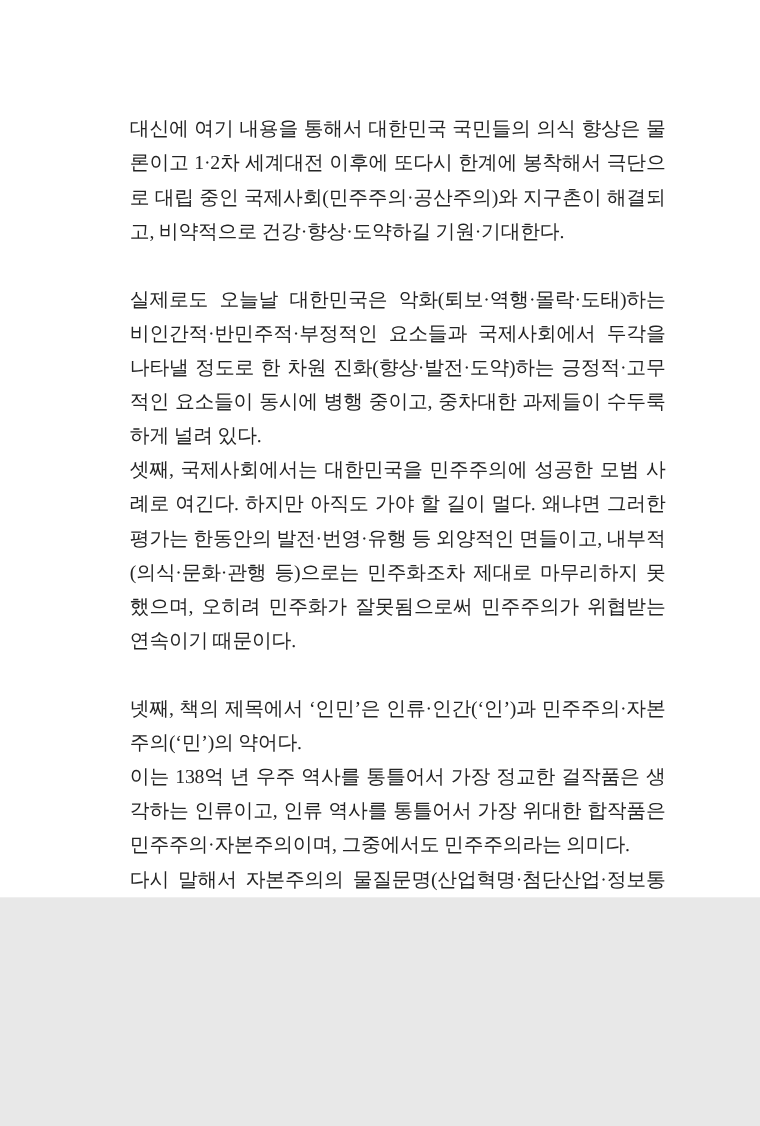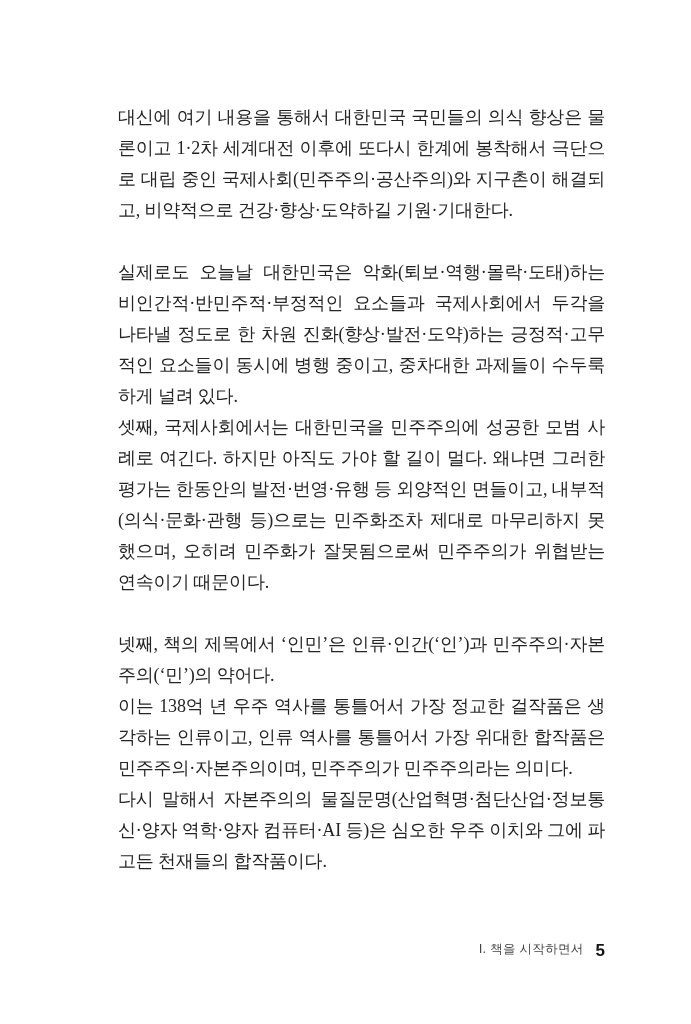--- a/index.html
+++ b/index.html
@@ -3,21 +3,21 @@
 <meta charset="utf-8">
 <style>
   html, body {
     margin: 0;
     padding: 0;
     background: #e8e8e8;
   }
   .page {
     position: relative;
     width: 691px;
-    height: 1024px;
+    height: 816px;
     margin: 0 auto;
     background: #ffffff;
     overflow: hidden;
     font-family: "Liberation Serif", "DejaVu Serif", serif;
   }
   .page-content {
     position: absolute;
     left: 118px;
     top: 102px;
     width: 487px;
@@ -71,21 +71,21 @@
       <p>대신에 여기 내용을 통해서 대한민국 국민들의 의식 향상은 물론이고 1·2차 세계대전 이후에 또다시 한계에 봉착해서 극단으로 대립 중인 국제사회(민주주의·공산주의)와 지구촌이 해결되고, 비약적으로 건강·향상·도약하길 기원·기대한다.</p>
     </div>
 
     <div class="text-group">
       <p>실제로도 오늘날 대한민국은 악화(퇴보·역행·몰락·도태)하는 비인간적·반민주적·부정적인 요소들과 국제사회에서 두각을 나타낼 정도로 한 차원 진화(향상·발전·도약)하는 긍정적·고무적인 요소들이 동시에 병행 중이고, 중차대한 과제들이 수두룩하게 널려 있다.</p>
       <p>셋째, 국제사회에서는 대한민국을 민주주의에 성공한 모범 사례로 여긴다. 하지만 아직도 가야 할 길이 멀다. 왜냐면 그러한 평가는 한동안의 발전·번영·유행 등 외양적인 면들이고, 내부적(의식·문화·관행 등)으로는 민주화조차 제대로 마무리하지 못했으며, 오히려 민주화가 잘못됨으로써 민주주의가 위협받는 연속이기 때문이다.</p>
     </div>
 
     <div class="text-group">
       <p>넷째, 책의 제목에서 ‘인민’은 인류·인간(‘인’)과 민주주의·자본주의(‘민’)의 약어다.</p>
-      <p>이는 138억 년 우주 역사를 통틀어서 가장 정교한 걸작품은 생각하는 인류이고, 인류 역사를 통틀어서 가장 위대한 합작품은 민주주의·자본주의이며, 민주주의가 민주주의라는 의미다.</p>
+      <p>이는 138억 년 우주 역사를 통틀어서 가장 정교한 걸작품은 생각하는 인류이고, 인류 역사를 통틀어서 가장 위대한 합작품은 민주주의·자본주의이며, 그중에서도 민주주의라는 의미다.</p>
       <p>다시 말해서 자본주의의 물질문명(산업혁명·첨단산업·정보통신·양자 역학·양자 컴퓨터·AI 등)은 심오한 우주 이치와 그에 파고든 천재들의 합작품이다.</p>
     </div>
 
   </div>
 
   <div class="page-footer">
     <span class="footer-section">Ⅰ. 책을 시작하면서</span>
     <span class="footer-page-number">5</span>
   </div>
 

